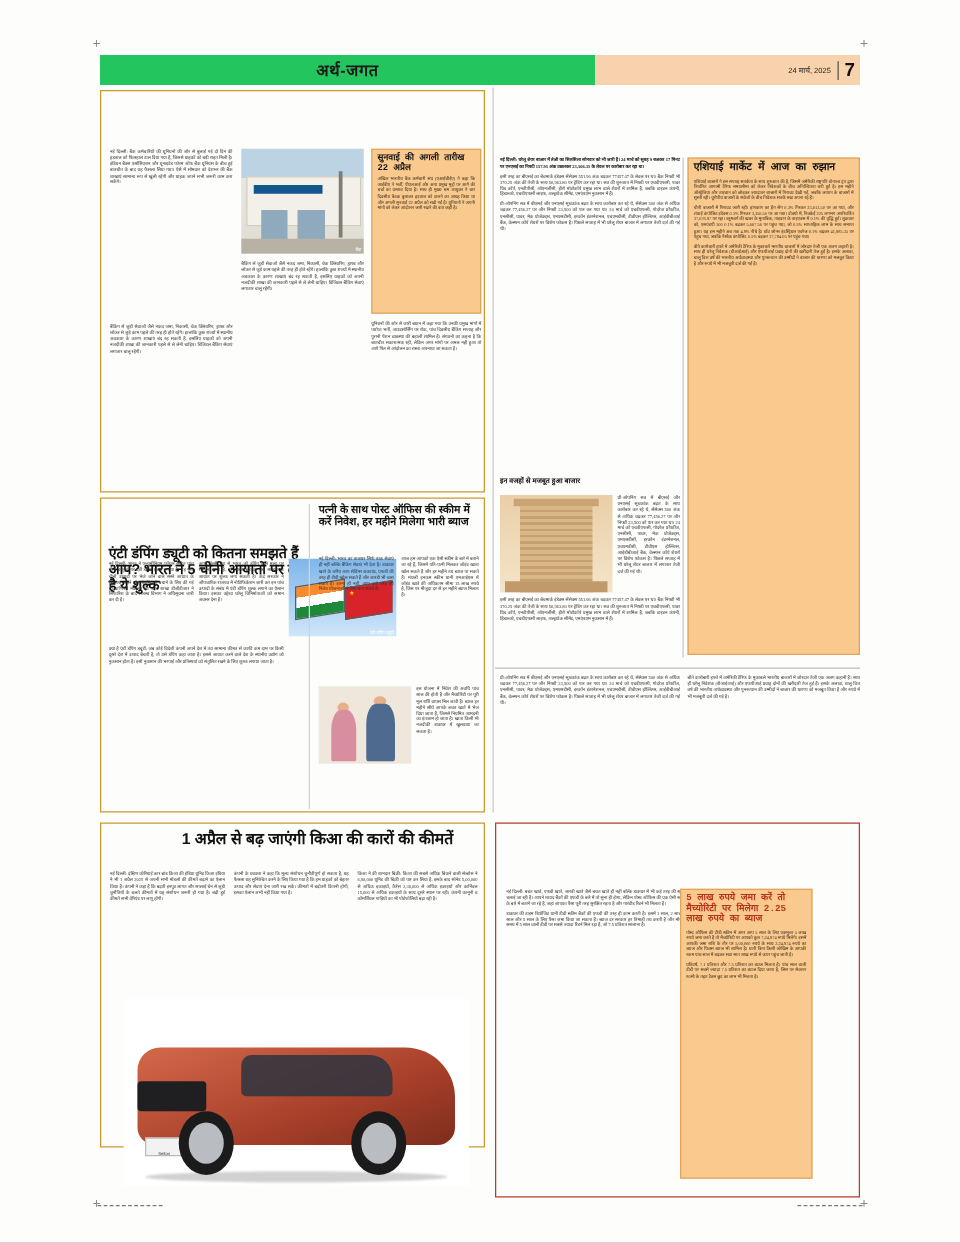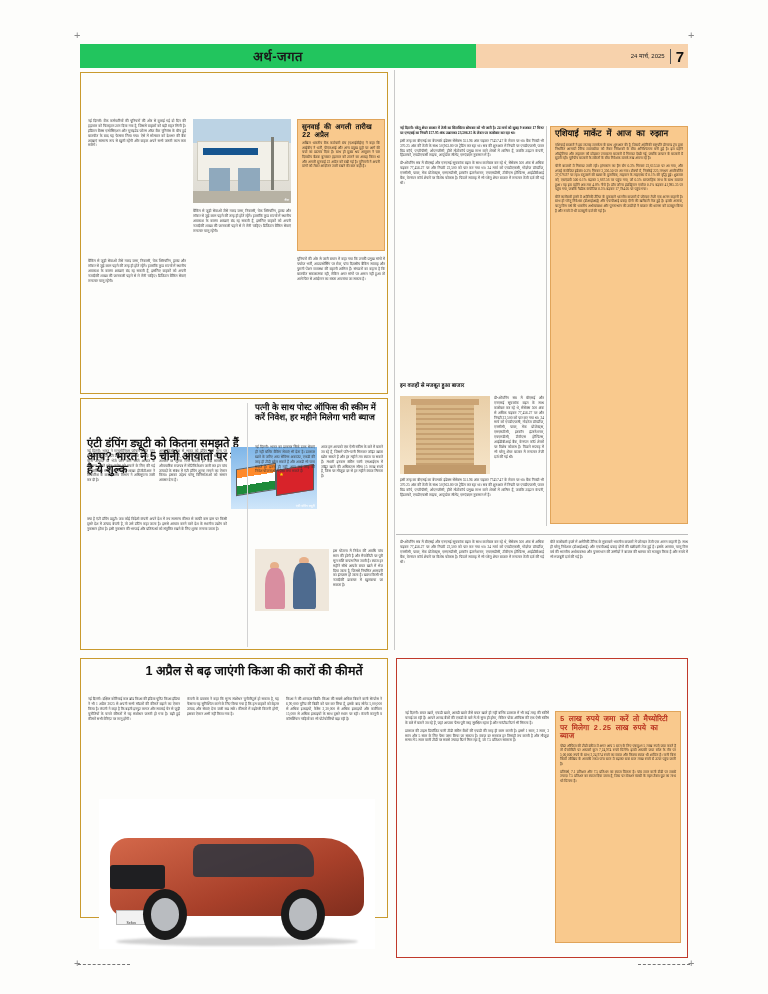--- a/index.html
+++ b/index.html
@@ -262,20 +262,20 @@
     </div>
   </div>
 
   <div class="frame red" style="left:396px;top:658px;width:292px;height:300px;">
 
     <div style="position:absolute;left:8px;top:52px;width:144px;">
       <div class="body-col">नई दिल्ली: बचत खाते, एफडी खाते, आरडी खाते जैसे बचत खाते ही नहीं बल्कि डाकघर में भी कई तरह की स्कीमें चलाई जा रही हैं। आपने शायद बैंकों की एफडी के बारे में तो सुना ही होगा, लेकिन पोस्ट ऑफिस की एक ऐसी स्कीम के बारे में बताने जा रहे हैं, जहां आपका पैसा पूरी तरह सुरक्षित रहता है और गारंटीड रिटर्न भी मिलता है।</div>
       <div class="body-col" style="margin-top:3px;">डाकघर की टाइम डिपॉजिट यानी टीडी स्कीम बैंकों की एफडी की तरह ही काम करती है। इसमें 1 साल, 2 साल, 3 साल और 5 साल के लिए पैसा जमा किया जा सकता है। ब्याज दर सरकार हर तिमाही तय करती है और मौजूदा समय में 5 साल वाली टीडी पर सबसे ज्यादा रिटर्न मिल रहा है, जो 7.5 प्रतिशत सालाना है।</div>
     </div>
 
-    <div class="callout red-head" style="left:158px;top:52px;width:126px;height:232px;">
+    <div class="callout red-head" style="left:147px;top:52px;width:106px;height:232px;">
       <h4 style="font-size:7.4px;">5 लाख रुपये जमा करें तो मैच्योरिटी पर मिलेगा 2.25 लाख रुपये का ब्याज</h4>
       <p style="margin-top:3px;">पोस्ट ऑफिस की टीडी स्कीम में अगर आप 5 साल के लिए एकमुश्त 5 लाख रुपये जमा करते हैं तो मैच्योरिटी पर आपको कुल 7,24,974 रुपये मिलेंगे। इसमें आपकी जमा राशि के तौर पर 5,00,000 रुपये के साथ 2,24,974 रुपये का ब्याज और फिक्स ब्याज भी शामिल है। यानी बिना किसी जोखिम के आपकी रकम पांच साल में बढ़कर सवा सात लाख रुपये से ऊपर पहुंच जाती है।</p>
       <p style="margin-top:3px;">प्रतिवर्ष, 7.1 प्रतिशत और 7.5 प्रतिशत का ब्याज मिलता है। पांच साल वाली टीडी पर सबसे ज्यादा 7.5 प्रतिशत का ब्याज दिया जाता है, जिस पर सेक्शन 80सी के तहत टैक्स छूट का लाभ भी मिलता है।</p>
     </div>
   </div>
 
 </div>
 
 </body></html>

